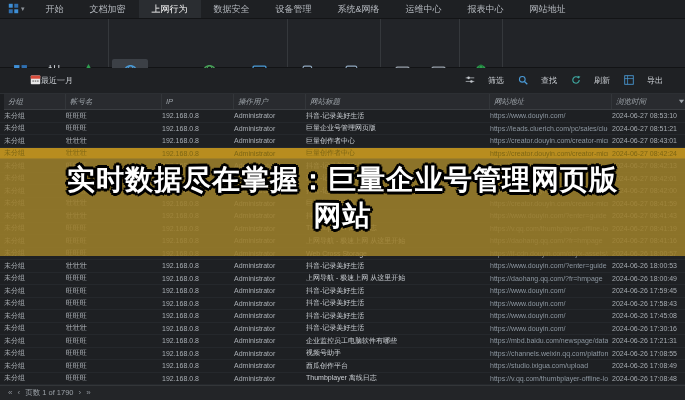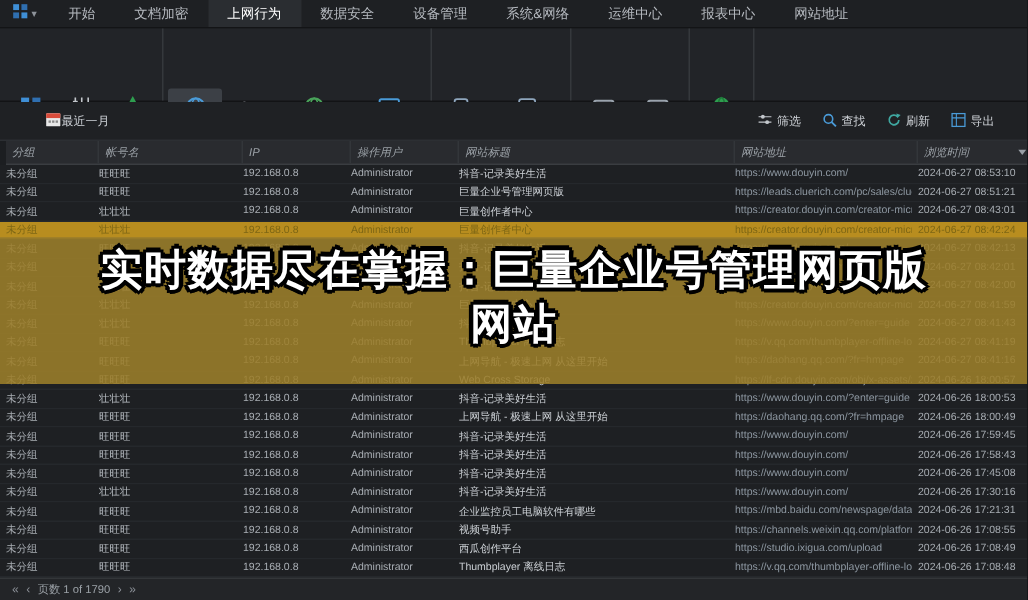--- a/index.html
+++ b/index.html
@@ -23,21 +23,21 @@
   .ritem.selected{background:#3c4046;}
   .ritem .ricon svg{width:15px;height:15px;display:block;}
   .rlabel{font-size:7px;color:#c3c7cc;margin-top:2px;white-space:nowrap;}
   .rglabel{font-size:7px;color:#84888e;text-align:center;padding:1px 0 2px 0;}
 
   
   .toolbar{position:absolute;top:68px;left:0;right:0;height:26px;background:#1f2124;border-bottom:1px solid #2c2f33;display:flex;align-items:center;padding:0 22px 0 30px;}
   .datefilter{display:flex;align-items:center;gap:0;font-size:8px;color:#cfd3d8;}
   .datefilter svg{width:11px;height:11px;}
   .tspacer{flex:1;}
-  .tact{display:flex;align-items:center;gap:3px;font-size:8px;color:#cfd3d8;margin-left:14px;}
+  .tact{display:flex;align-items:center;gap:13px;font-size:8px;color:#cfd3d8;margin-left:14px;}
   .tact svg{width:10px;height:10px;}
 
   
   .thead{position:absolute;top:94px;left:4px;right:0;height:16px;background:#292b2f;border-bottom:1px solid #3a3d41;display:grid;grid-template-columns:62px 96px 72px 72px 184px 122px 77px;align-items:center;font-style:italic;}
   .th{font-size:7.5px;color:#9ba1a7;padding:0 4px;border-right:1px solid #33363a;height:100%;display:flex;align-items:center;white-space:nowrap;overflow:hidden;}
   .th:last-child{border-right:none;}
   .th .hcaret{margin-left:auto;}
   .th .hcaret svg{width:7px;height:7px;display:block;}
   .rows{position:absolute;top:110px;left:0;right:0;}
   .tr{display:grid;grid-template-columns:62px 96px 72px 72px 184px 122px 77px;height:12.5px;background:#1e2023;border-bottom:1px solid #25282c;}

